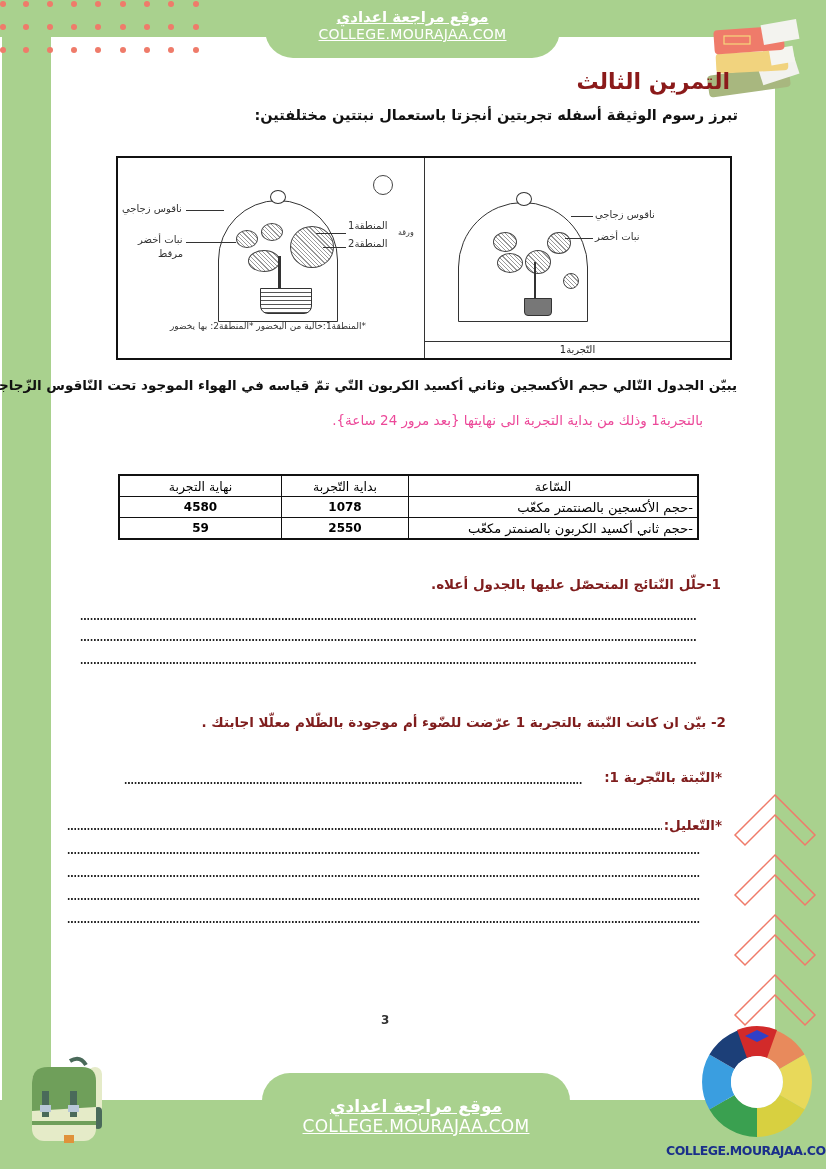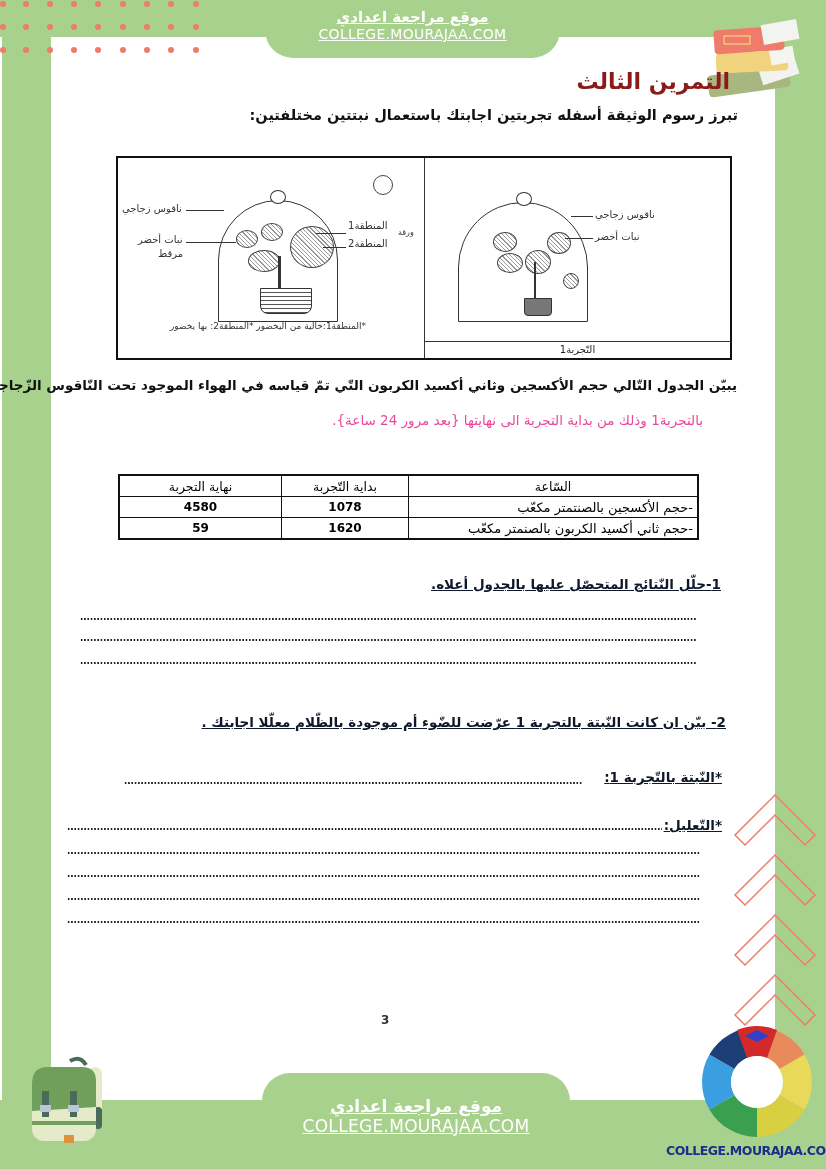--- a/index.html
+++ b/index.html
@@ -45,21 +45,21 @@
 
   #para2 { position:absolute; right:45px; top:340px; font-size:13.5px; font-weight:bold; color:#111; white-space:nowrap; }
   #para2b { position:absolute; right:79px; top:375px; font-size:13.5px; font-weight:normal; color:#ec4899; white-space:nowrap; }
 
   table.data { position:absolute; left:76px; top:437px; width:581px; border-collapse:collapse; border:2px solid #111; direction:rtl; }
   table.data td, table.data th { border:1.5px solid #111; height:20px; padding:0 4px; font-size:12.5px; }
   table.data th { font-weight:normal; text-align:center; }
   table.data td.rowhead { text-align:right; font-size:13px; }
   table.data td.num { text-align:center; font-weight:bold; font-size:12px; }
 
-  .q { position:absolute; font-size:13.5px; font-weight:bold; color:#0f172a; direction:rtl; white-space:nowrap;text-decoration:underline; }
+  .q { position:absolute; font-size:13.5px; font-weight:bold; color:#7f1d1d; direction:rtl; white-space:nowrap; }
   .dotline { position:absolute; height:2px; background-image:radial-gradient(circle, #222 0.9px, transparent 1.1px); background-size:3.3px 2px; background-repeat:repeat-x; }
   #signature { position:absolute; left:138px; top:622px; font-size:40px; font-weight:bold; color:#3a3fa8; font-family:"DejaVu Serif", serif; direction:rtl; text-shadow:1px 1px 0 #c7c9ee; }
   #page-number { position:absolute; left:339px; top:976px; font-size:12px; font-weight:bold; color:#333; }
 
   .chev { position:absolute; }
   #books { position:absolute; left:700px; top:12px; }
   #backpack { position:absolute; left:18px; top:1055px; }
   #logo-wheel { position:absolute; left:696px; top:1023px; }
   #logo-text { position:absolute; left:666px; top:1143px; width:160px; text-align:center; font-size:12.5px; font-weight:bold; color:#1a2f8a; font-family:"DejaVu Sans", sans-serif; letter-spacing:-0.5px; }
 </style>
@@ -114,21 +114,21 @@
   <rect x="16" y="40" width="72" height="20" rx="4" fill="#f1d37e" transform="rotate(-3 50 50)"></rect>
   <rect x="70" y="36" width="24" height="16" fill="#f5f5f0" transform="rotate(-10 80 44)"></rect>
   <rect x="14" y="16" width="70" height="24" rx="4" fill="#ef7b6a" transform="rotate(-4 50 28)"></rect>
   <rect x="62" y="10" width="36" height="20" fill="#f3f3ef" transform="rotate(-10 80 20)"></rect>
   <rect x="24" y="24" width="26" height="8" fill="none" stroke="#f6d87c" stroke-width="1.2"></rect>
 </svg>
 
 <div class="page">
 
   <div id="exercise-title" class="rtl">التمرين الثالث</div>
-  <div id="intro-text" class="rtl">تبرز رسوم الوثيقة أسفله تجربتين اجابتك باستعمال نبتتين مختلفتين:</div>
+  <div id="intro-text" class="rtl">تبرز رسوم الوثيقة أسفله تجربتين أنجزتا باستعمال نبتتين مختلفتين:</div>
 
   <div class="figure">
 
     <div class="fig-panel" id="panel-exp2">
       <div class="sun" style="left:255px;top:17px"></div>
       <div class="bell" style="left:100px;top:42px;width:118px;height:120px"></div>
       <div class="knob" style="left:152px;top:32px"></div>
       <div class="leaf" style="left:118px;top:72px;width:20px;height:16px"></div>
       <div class="leaf" style="left:130px;top:92px;width:30px;height:20px"></div>
       <div class="leaf" style="left:143px;top:65px;width:20px;height:16px"></div>
@@ -176,21 +176,21 @@
       <th style="width:118px">بداية التّجربة</th>
       <th>نهاية التجربة</th>
     </tr>
     <tr>
       <td class="rowhead">-حجم الأكسجين بالصنتمتر مكعّب</td>
       <td class="num">1078</td>
       <td class="num">4580</td>
     </tr>
     <tr>
       <td class="rowhead">-حجم ثاني أكسيد الكربون بالصنمتر مكعّب</td>
-      <td class="num">1620</td>
+      <td class="num">2550</td>
       <td class="num">59</td>
     </tr>
   </tbody>
     </table>
 
   <div class="q" style="right:61px;top:539px">1-حلّل النّتائج المتحصّل عليها بالجدول أعلاه.</div>
   <div class="dotline" style="left:38px;top:581px;width:617px"></div>
   <div class="dotline" style="left:38px;top:602px;width:617px"></div>
   <div class="dotline" style="left:38px;top:625px;width:617px"></div>
 

